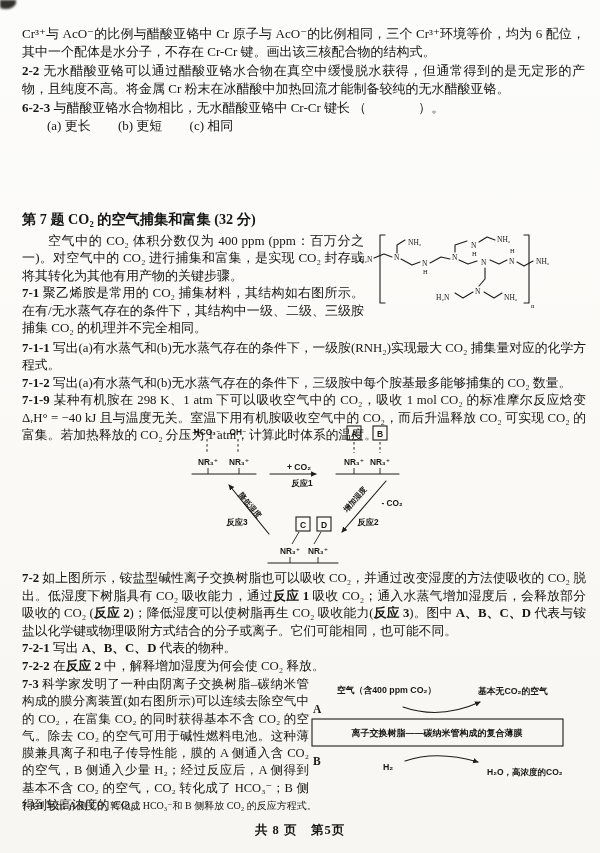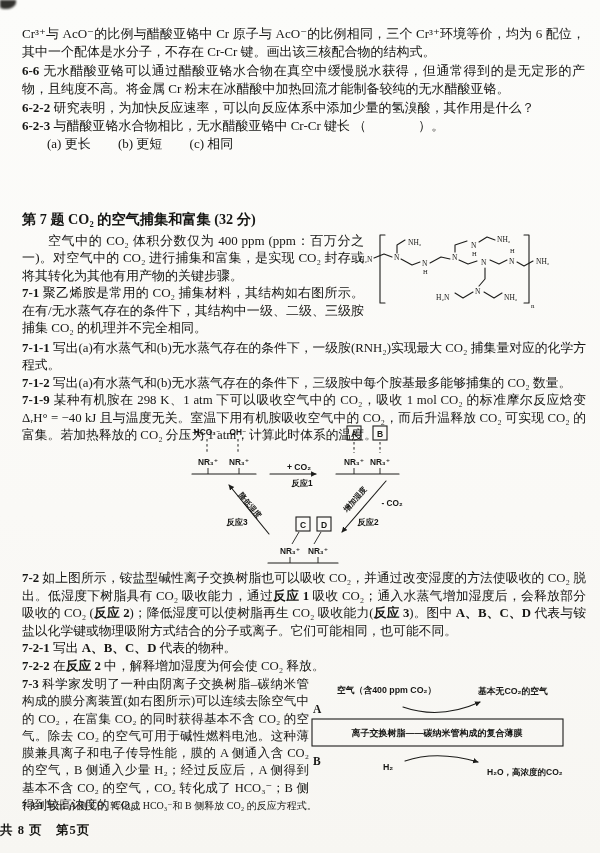--- a/index.html
+++ b/index.html
@@ -13,21 +13,21 @@
   #sec6{left:22px;top:25px;width:563px;font-size:13px;line-height:18.4px;}
   #sec6 .opts{text-align:left;padding-left:25px;}
   #sec6 .opt{margin-right:24px;}
   #h7{position:absolute;left:22px;top:210px;font-size:14.2px;font-weight:700;}
   #col71{left:22px;top:232px;width:342px;font-size:13px;line-height:17.4px;}
   #col71 .indent{text-indent:2em;}
   #blk711{left:22px;top:340px;width:564px;font-size:12.8px;line-height:17.4px;}
   #blk72{left:22px;top:570px;width:564px;font-size:12.8px;line-height:17.5px;}
   #col73{left:22px;top:676px;width:287px;font-size:12.5px;line-height:17.3px;}
   #blk731{left:22px;top:797px;width:564px;font-size:10px;line-height:17.4px;text-align:left;}
-  #footer{position:absolute;left:0;top:822px;width:600px;text-align:left;
+  #footer{position:absolute;left:0;top:822px;width:600px;text-align:center;
           font-size:12.5px;font-weight:700;letter-spacing:1px;}
   #corner-smudge{position:absolute;left:0;top:0;width:16px;height:9px;background:#33322f;
           border-radius:0 0 70% 30%;filter:blur(1.2px);}
   .figabs{position:absolute;}
   svg text{fill:#161614;}
   .fser{font-family:"Liberation Serif","DejaVu Serif",serif;}
   .fsans{font-family:"Liberation Sans","DejaVu Sans",sans-serif;}
   .svgb{font-weight:700;}
   .stroke{stroke:#1c1c1a;stroke-width:1.1;fill:none;stroke-linecap:round;stroke-linejoin:round;}
   .stroke-thin{stroke:#1c1c1a;stroke-width:0.9;fill:none;}
@@ -35,22 +35,21 @@
   .boxr{stroke:#1c1c1a;stroke-width:1.1;fill:none;}
 </style>
 </head>
 <body>
 
 <div class="page">
   <div id="corner-smudge"></div>
 
   <div id="sec6" class="blk">
     <p><span>Cr³⁺与 AcO⁻的比例与醋酸亚铬中 Cr 原子与 AcO⁻的比例相同，三个 Cr³⁺环境等价，均为 6 配位，其中一个配体是水分子，不存在 Cr-Cr 键。画出该三核配合物的结构式。</span></p>
-    <p><span class="num">6-6</span><span> 无水醋酸亚铬可以通过醋酸亚铬水合物在真空中缓慢脱水获得，但通常得到的是无定形的产物，且纯度不高。将金属 Cr 粉末在冰醋酸中加热回流才能制备较纯的无水醋酸亚铬。</span></p>
-    <p><span class="num">6-2-2</span><span> 研究表明，为加快反应速率，可以向反应体系中添加少量的氢溴酸，其作用是什么？</span></p>
+    <p><span class="num">2-2</span><span> 无水醋酸亚铬可以通过醋酸亚铬水合物在真空中缓慢脱水获得，但通常得到的是无定形的产物，且纯度不高。将金属 Cr 粉末在冰醋酸中加热回流才能制备较纯的无水醋酸亚铬。</span></p>
     <p><span class="num">6-2-3</span><span> 与醋酸亚铬水合物相比，无水醋酸亚铬中 Cr-Cr 键长 （　　　　）。</span></p>
     <p class="opts">
       <span class="opt">(a) 更长</span>
       <span class="opt">(b) 更短</span>
       <span class="opt">(c) 相同</span>
     </p>
   </div>
 
   <div id="h7">第 7 题  CO₂ 的空气捕集和富集 (32 分)</div>
 

